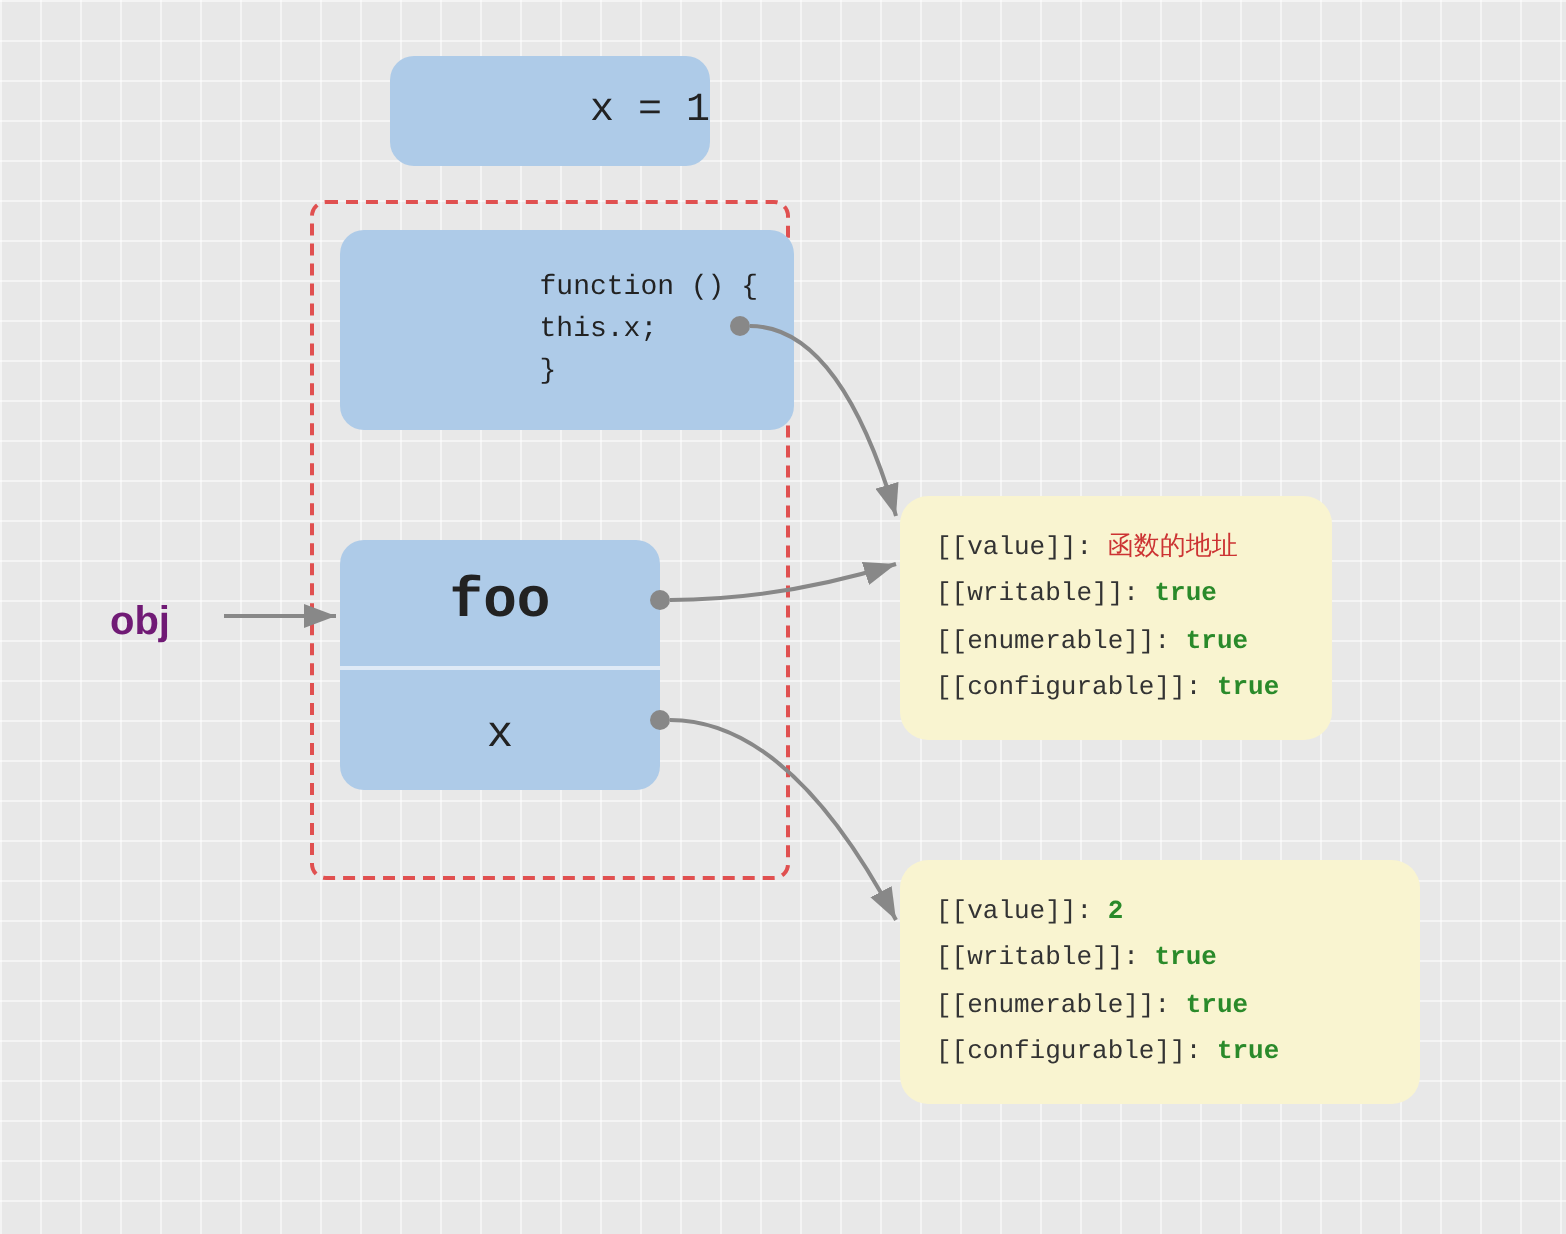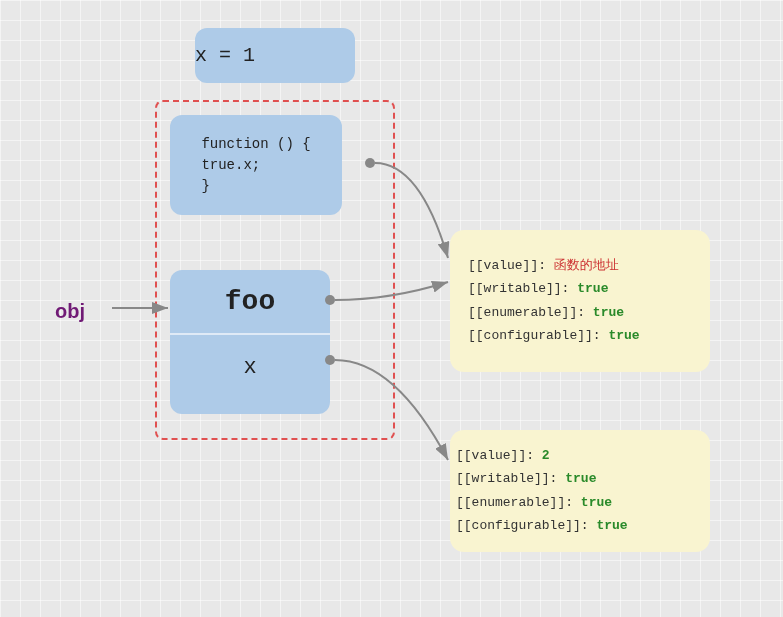--- a/index.html
+++ b/index.html
@@ -28,61 +28,61 @@
     .box-x1 {
       position: absolute;
       top: 28px;
       left: 195px;
       width: 160px;
       height: 55px;
       background: #aecbe8;
       border-radius: 12px;
       display: flex;
       align-items: center;
-      justify-content: flex-start;
+      justify-content: flex-end;
       font-size: 20px;
       color: #222;
     }
 
     
     .dashed-box {
       position: absolute;
       top: 100px;
       left: 155px;
       width: 240px;
       height: 340px;
       border: 2px dashed #e05050;
       border-radius: 8px;
     }
 
     
     .box-function {
       position: absolute;
       top: 115px;
       left: 170px;
-      width: 172px;
+      width: 227px;
       height: 100px;
       background: #aecbe8;
       border-radius: 12px;
       display: flex;
       align-items: center;
-      justify-content: center;
+      justify-content: flex-end;
       padding: 12px 18px;
       font-size: 14px;
       color: #222;
       line-height: 1.5;
     }
 
     
     .box-foo-outer {
       position: absolute;
       top: 270px;
       left: 170px;
       width: 160px;
-      height: 144px;
+      height: 125px;
       background: #aecbe8;
       border-radius: 12px;
       overflow: hidden;
       text-align: right;
     }
 
     .box-foo-top {
       width: 100%;
       height: 65px;
       display: flex;
@@ -111,40 +111,40 @@
       left: 55px;
       font-size: 20px;
       font-weight: bold;
       color: #701a75;
       font-family: Arial, sans-serif;
     }
 
     
     .prop-box-top {
       position: absolute;
-      top: 230px;
+      top: 248px;
       left: 450px;
-      width: 260px;
+      width: 216px;
       background: #f9f4d0;
       border-radius: 14px;
-      padding: 24px 18px;
+      padding: 14px 18px;
       line-height: 1.8;
       font-size: 13px;
       font-family: 'Courier New', Courier, monospace;
     }
 
     
     .prop-box-bottom {
       position: absolute;
       top: 430px;
       left: 450px;
       width: 260px;
       background: #f9f4d0;
       border-radius: 14px;
-      padding: 14px 6px;
+      padding: 14px 18px;
       line-height: 1.8;
       font-size: 13px;
       font-family: 'Courier New', Courier, monospace;
     }
 
     .prop-key {
       color: #333;
     }
     .prop-val-green {
       color: #2a8a2a;
@@ -170,21 +170,21 @@
 
   <div class="box-x1">
     <span>x = 1</span>
   </div>
 
   <div class="dashed-box"></div>
 
   <div class="box-function">
     <div>
       <div>function () {</div>
-      <div>  true.x;</div>
+      <div>  this.x;</div>
       <div>}</div>
     </div>
   </div>
 
   <div class="box-foo-outer">
     <div class="box-foo-top">
       <span>foo</span>
     </div>
     <div class="box-foo-bottom">
       <span>x</span>

